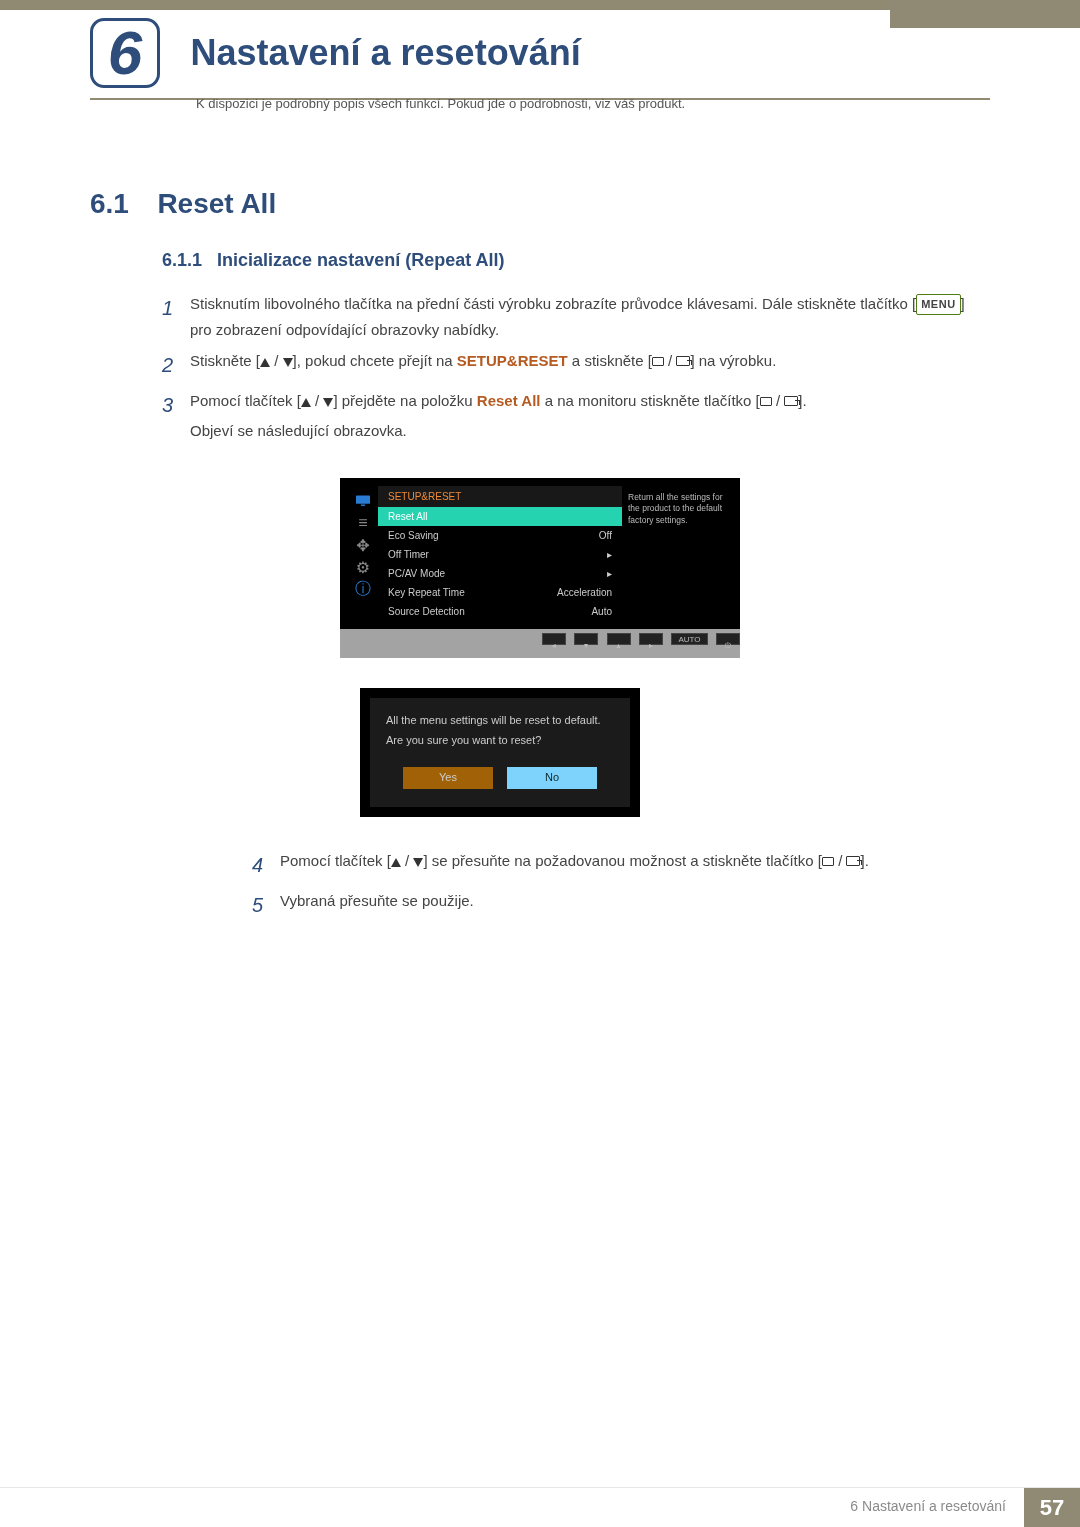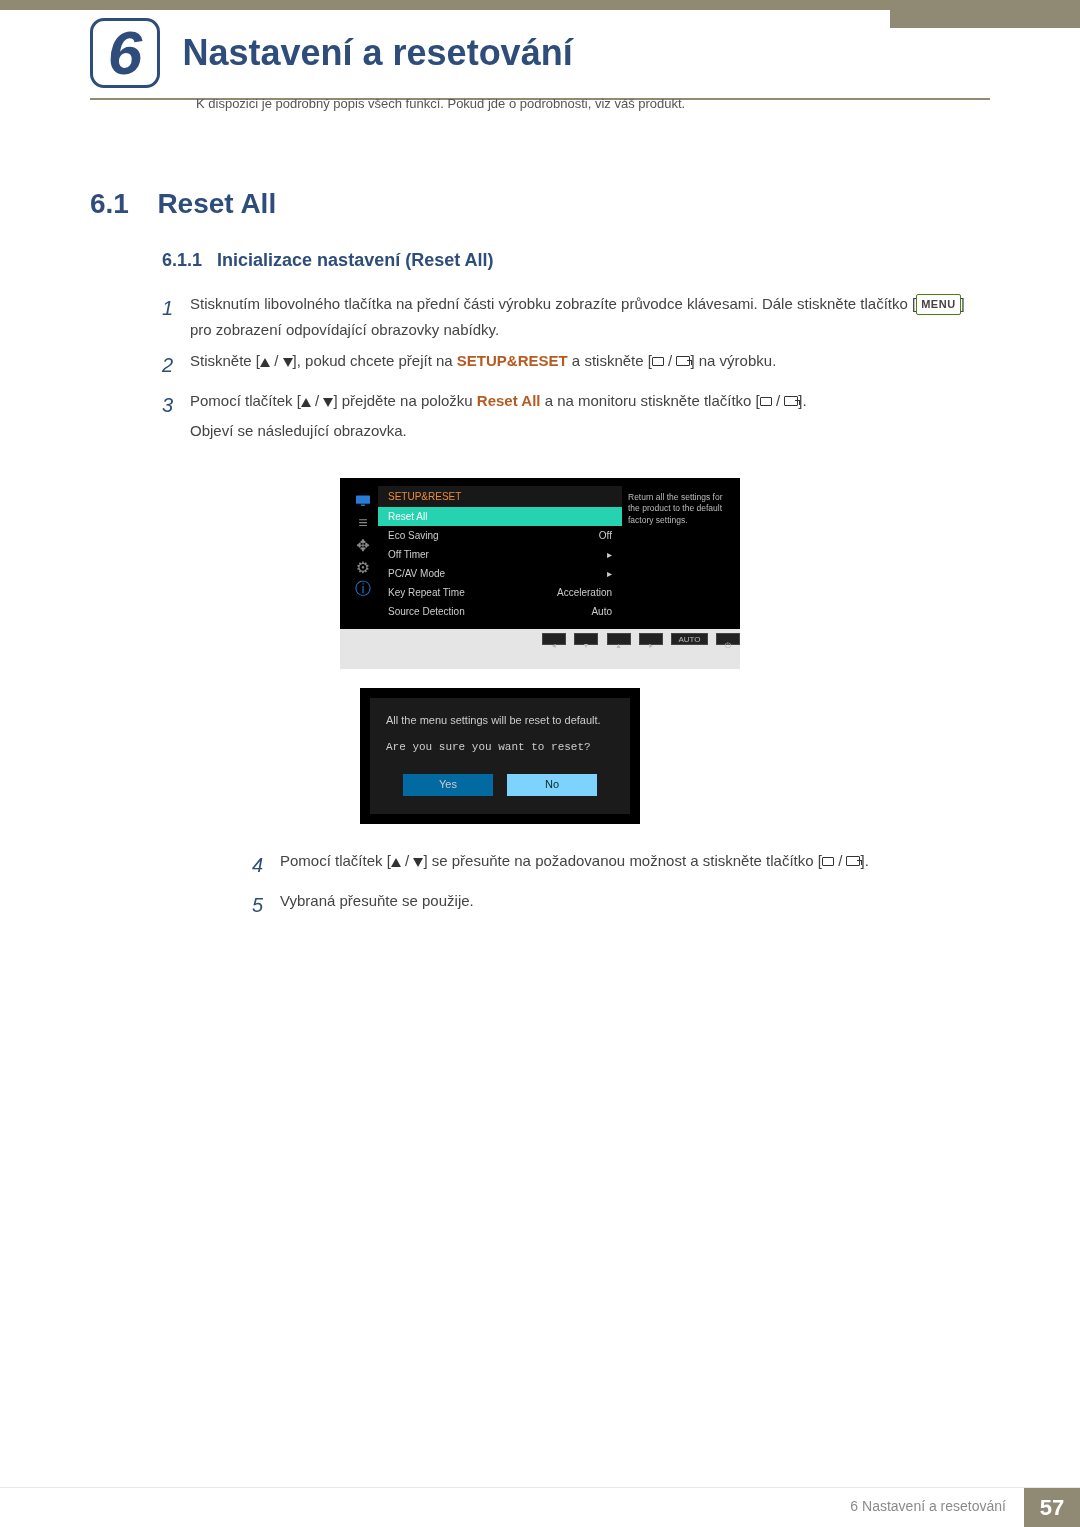--- a/index.html
+++ b/index.html
@@ -20,21 +20,21 @@
     border-bottom: 2px solid #918a72; padding-bottom: 10px;
   }
   .chapter-number {
     display: inline-block; width: 70px; height: 70px; background: #fff; border: 3px solid #2e4d7a;
     border-radius: 14px; text-align: center; vertical-align: middle;
   }
   .chapter-number span {
     font-size: 62px; font-weight: bold; color: #2e4d7a; line-height: 64px; font-style: italic;
   }
   .chapter-title {
-    display: inline-block; vertical-align: middle; margin-left: 18px;
+    display: inline-block; vertical-align: middle; margin-left: 26px;
     font-size: 36px; font-weight: bold; color: #2e4d7a;
   }
   .chapter-intro {
     position: absolute; top: 96px; left: 196px; right: 120px;
     font-size: 13px; color: #555;
   }
 
   .section { position: absolute; left: 90px; right: 100px; }
   .section-1 { top: 188px; }
   .section-number { color: #2e4d7a; font-size: 28px; font-weight: bold; }
@@ -60,35 +60,35 @@
   .osd-frame { background:#000; padding:8px; }
   .osd-row { display:flex; }
   .osd-left-icons { width:30px; padding:4px 0; }
   .osd-left-icons div { height:22px; display:flex; align-items:center; justify-content:center; }
   .osd-main { flex:1; }
   .osd-title { background:#181818; color:#ec8a3a; font-size:10px; padding:5px 10px; }
   .osd-sel { background:#25d3b0; color:#fff; font-size:10px; padding:4px 10px; }
   .osd-item { display:flex; justify-content:space-between; color:#ccc; font-size:10px; padding:4px 10px; }
   .osd-item .arrow-r { color:#ccc; }
   .osd-help { width:110px; background:#000; color:#bbb; font-size:8.5px; padding:6px 6px; line-height:1.35; }
-  .osd-bottom-bar { background:#e5e5e5; padding:4px 0 17px; text-align:right; }
+  .osd-bottom-bar { background:#a3a3a3; padding:4px 0 6px; text-align:right; }
   .osd-btn { display:inline-block; width:24px; height:12px; background:#222; border:1px solid #444; margin-left:4px; text-align:center; }
   .osd-btn svg, .osd-btn span { font-size:8px; color:#bbb; }
   .osd-auto { display:inline-block; height:12px; padding:0 6px; background:#222; border:1px solid #444; margin-left:4px; font-size:8px; color:#bbb; line-height:12px; vertical-align:top; }
 
   .icon-monitor { width:18px; height:14px; }
   .ico { color:#888; }
 
   
   .osd2 { position:absolute; top:500px; left:270px; width:280px; }
   .dlg-frame { background:#000; padding:10px; }
   .dlg-body { background:#1b1b1b; padding:14px 16px 18px; color:#ccc; font-size:11px; line-height:1.6; }
   .dlg-btns { display:flex; gap:14px; margin-top:18px; justify-content:center; }
   .dlg-btn { width:90px; height:22px; display:flex; align-items:center; justify-content:center; font-size:11px; }
-  .dlg-yes { background:#0369a1; color:#ccc; }
+  .dlg-yes { background:#a16207; color:#ccc; }
   .dlg-no { background:#7dd3fc; color:#0a2a2a; }
   .dlg-bottom { background:#000; text-align:center; padding-top:6px; }
 
   .steps-lower { position:absolute; top:660px; left:162px; right:100px; font-size:15px; color:#444; line-height:1.7; }
 
   .footer { position:absolute; bottom:0; left:0; right:0; height:40px; border-top:1px solid #e6e6e6; }
   .footer-text { position:absolute; right:74px; top:10px; font-size:14px; color:#8b8b8b; }
   .footer-page { position:absolute; right:0; top:0; width:56px; height:40px; background:#908a74; color:#fff; font-weight:bold; font-size:22px; display:flex; align-items:center; justify-content:center; }
 </style>
 </head>
@@ -107,21 +107,21 @@
 <div class="chapter-intro">K dispozici je podrobný popis všech funkcí. Pokud jde o podrobnosti, viz váš produkt.</div>
 
 <div class="section section-1">
   <div>
     <span class="section-number">6.1</span>
     <span class="section-title">Reset All</span>
   </div>
 
   <div class="subsection-title">
     <span class="sub-number">6.1.1</span>
-    &nbsp;&nbsp;<span>Inicializace nastavení (Reset All)</span>
+    &nbsp;&nbsp;<span>Inicializace nastavení (Repeat All)</span>
   </div>
 
   <div class="steps">
     <div class="step">
       <div class="step-num">1</div>
       <div class="step-body">
         <span>Stisknutím libovolného tlačítka na přední části výrobku zobrazíte průvodce klávesami. Dále stiskněte tlačítko [</span><span class="menu-key">MENU</span><span>] pro zobrazení odpovídající obrazovky nabídky.</span>
       </div>
     </div>
     <div class="step">
@@ -188,21 +188,21 @@
       <span class="osd-btn"><span>▸</span></span>
       <span class="osd-auto">AUTO</span>
       <span class="osd-btn"><span>⏻</span></span>
     </div>
   </div>
 
   <div class="osd2">
     <div class="dlg-frame">
       <div class="dlg-body">
         <div>All the menu settings will be reset to default.</div>
-        <div style="margin-top:9px;font-family:Liberation Mono, monospace;">Are you sure you want to reset?</div>
+        <div style="margin-top:2px;">Are you sure you want to reset?</div>
         <div class="dlg-btns">
           <div class="dlg-btn dlg-yes">Yes</div>
           <div class="dlg-btn dlg-no">No</div>
         </div>
       </div>
     </div>
   </div>
 
   <div class="steps-lower">
     <div class="step">

